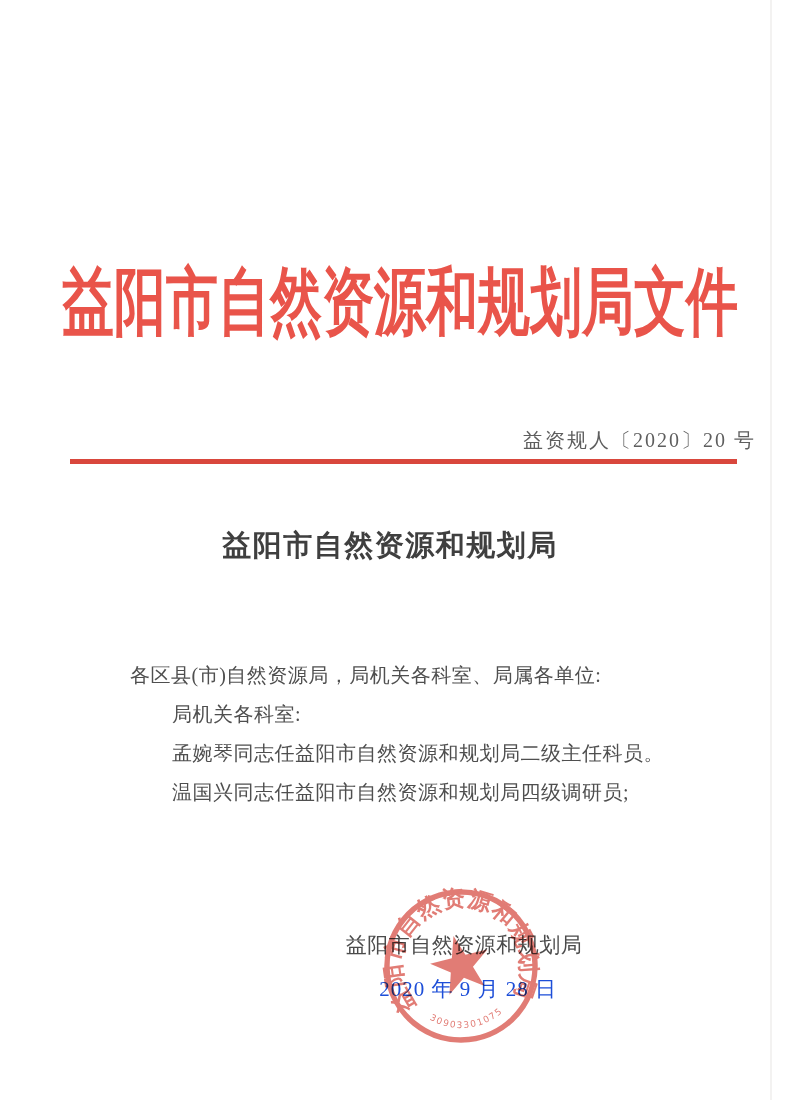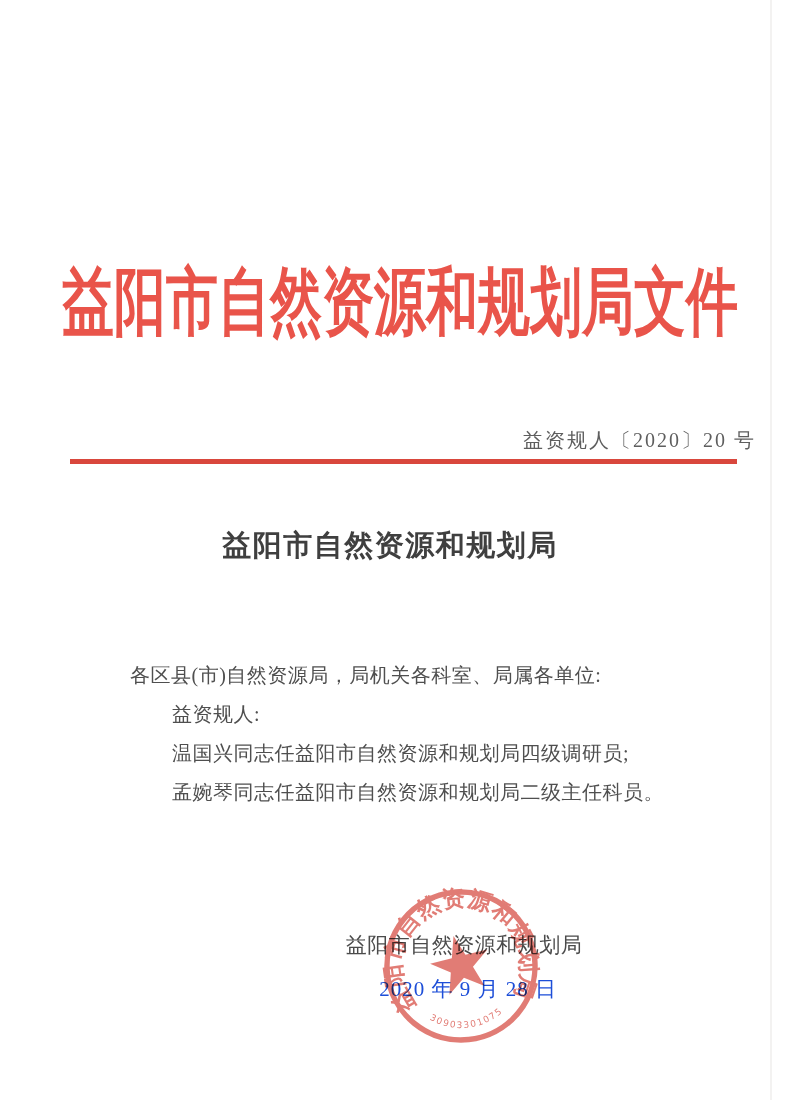--- a/index.html
+++ b/index.html
@@ -90,23 +90,23 @@
   <div class="doc-number">益资规人〔2020〕20 号</div>
 
   <div class="red-rule"></div>
 
   <div class="doc-title">
     <div>益阳市自然资源和规划局</div>
   </div>
 
   <div class="body-text">
     <p class="salutation">各区县(市)自然资源局，局机关各科室、局属各单位:</p>
-    <p class="indent">益资规人:</p>
+    <p class="indent">局机关各科室:</p>
+    <p class="indent">孟婉琴同志任益阳市自然资源和规划局二级主任科员。</p>
     <p class="indent">温国兴同志任益阳市自然资源和规划局四级调研员;</p>
-    <p class="indent">孟婉琴同志任益阳市自然资源和规划局二级主任科员。</p>
   </div>
 
   <div class="signature">益阳市自然资源和规划局</div>
 
   <div class="sign-date">2020 年 9 月 28 日</div>
 
   <svg class="seal" viewBox="0 0 200 200" xmlns="http://www.w3.org/2000/svg">
     <defs>
       <path id="arcTop" d="M 50.9,134.4 A 60,60 0 1 1 149.1,134.4" fill="none"></path>
       <path id="arcBottom" d="M 61.8,148.9 A 62,62 0 0 0 138.2,148.9" fill="none"></path>

